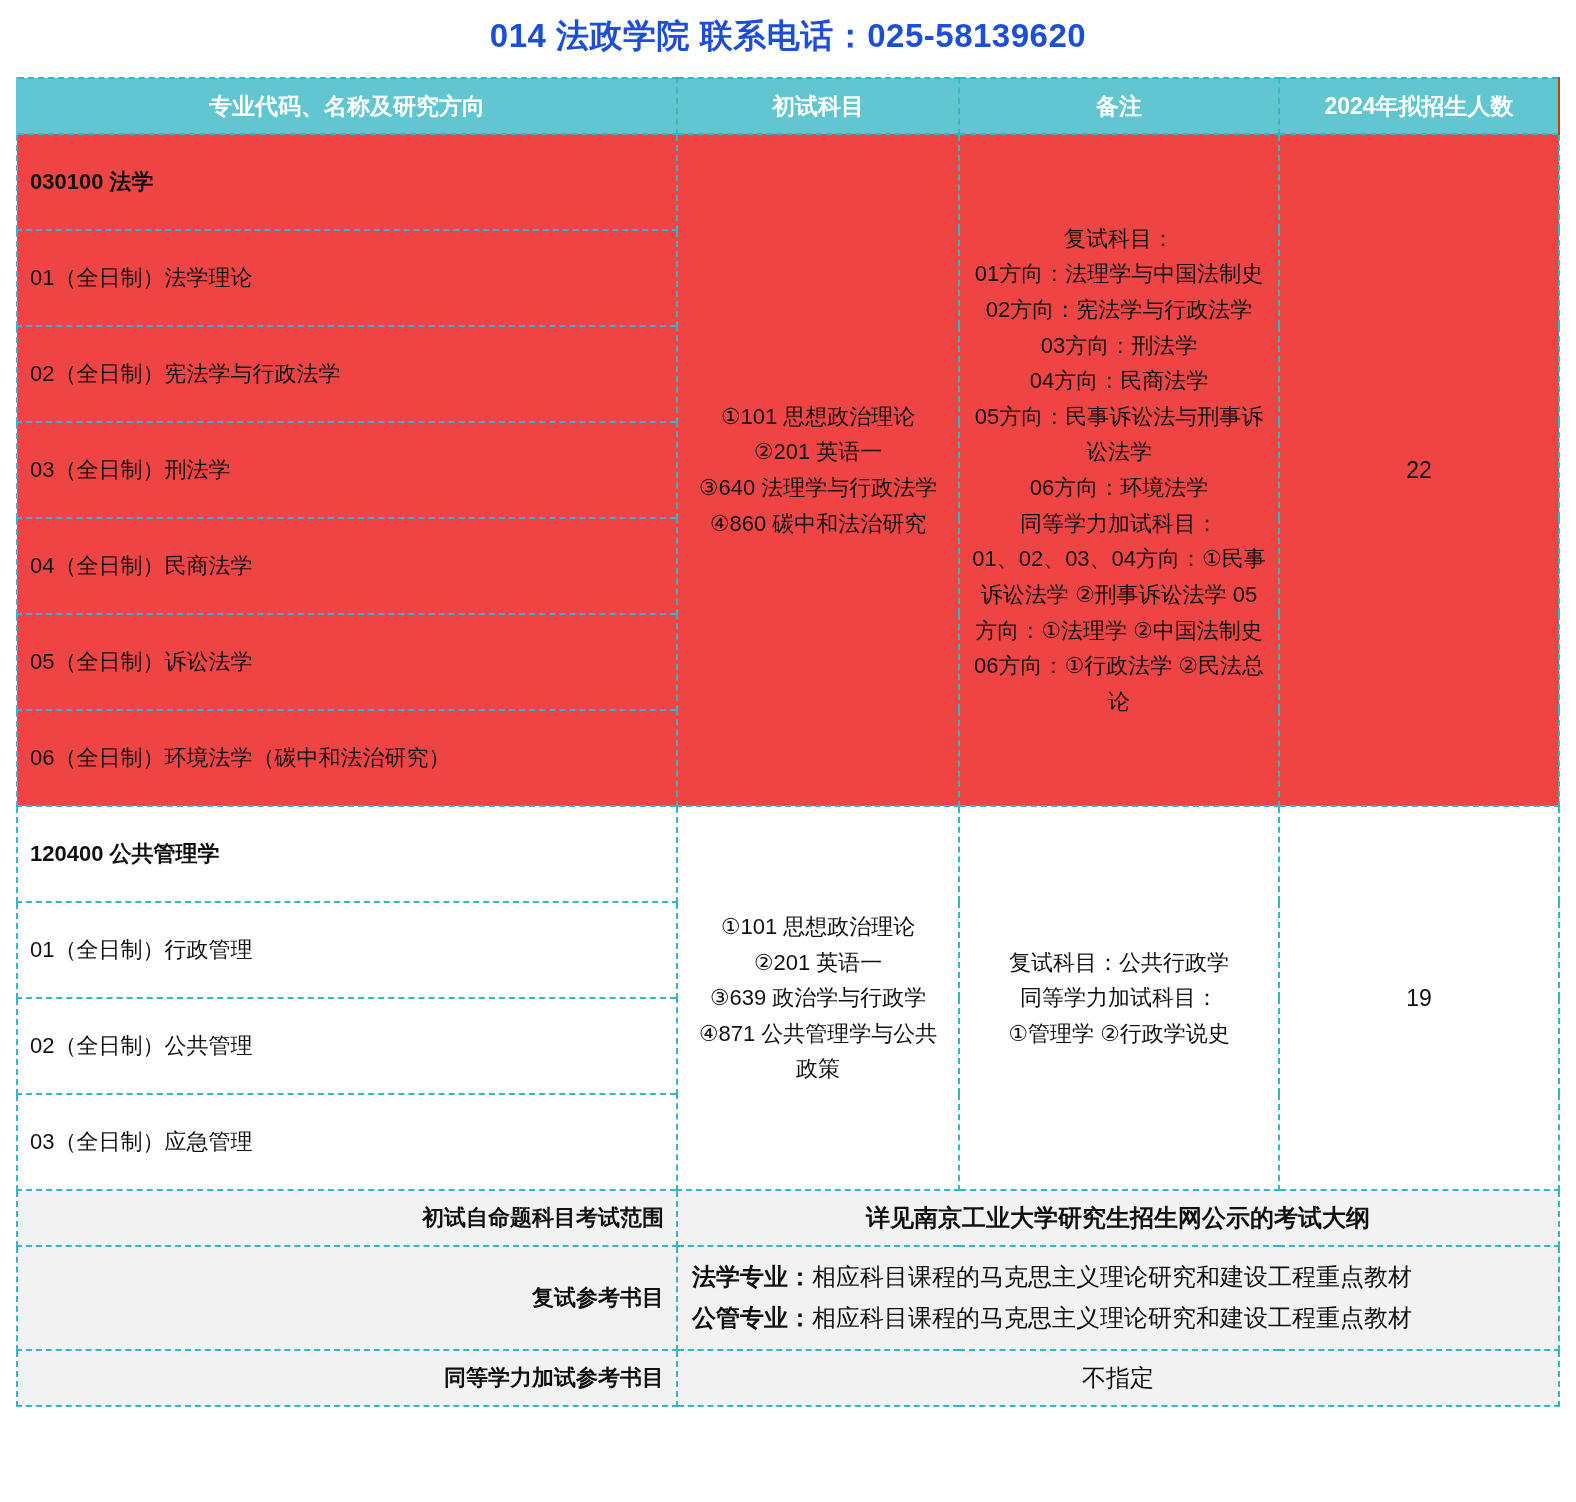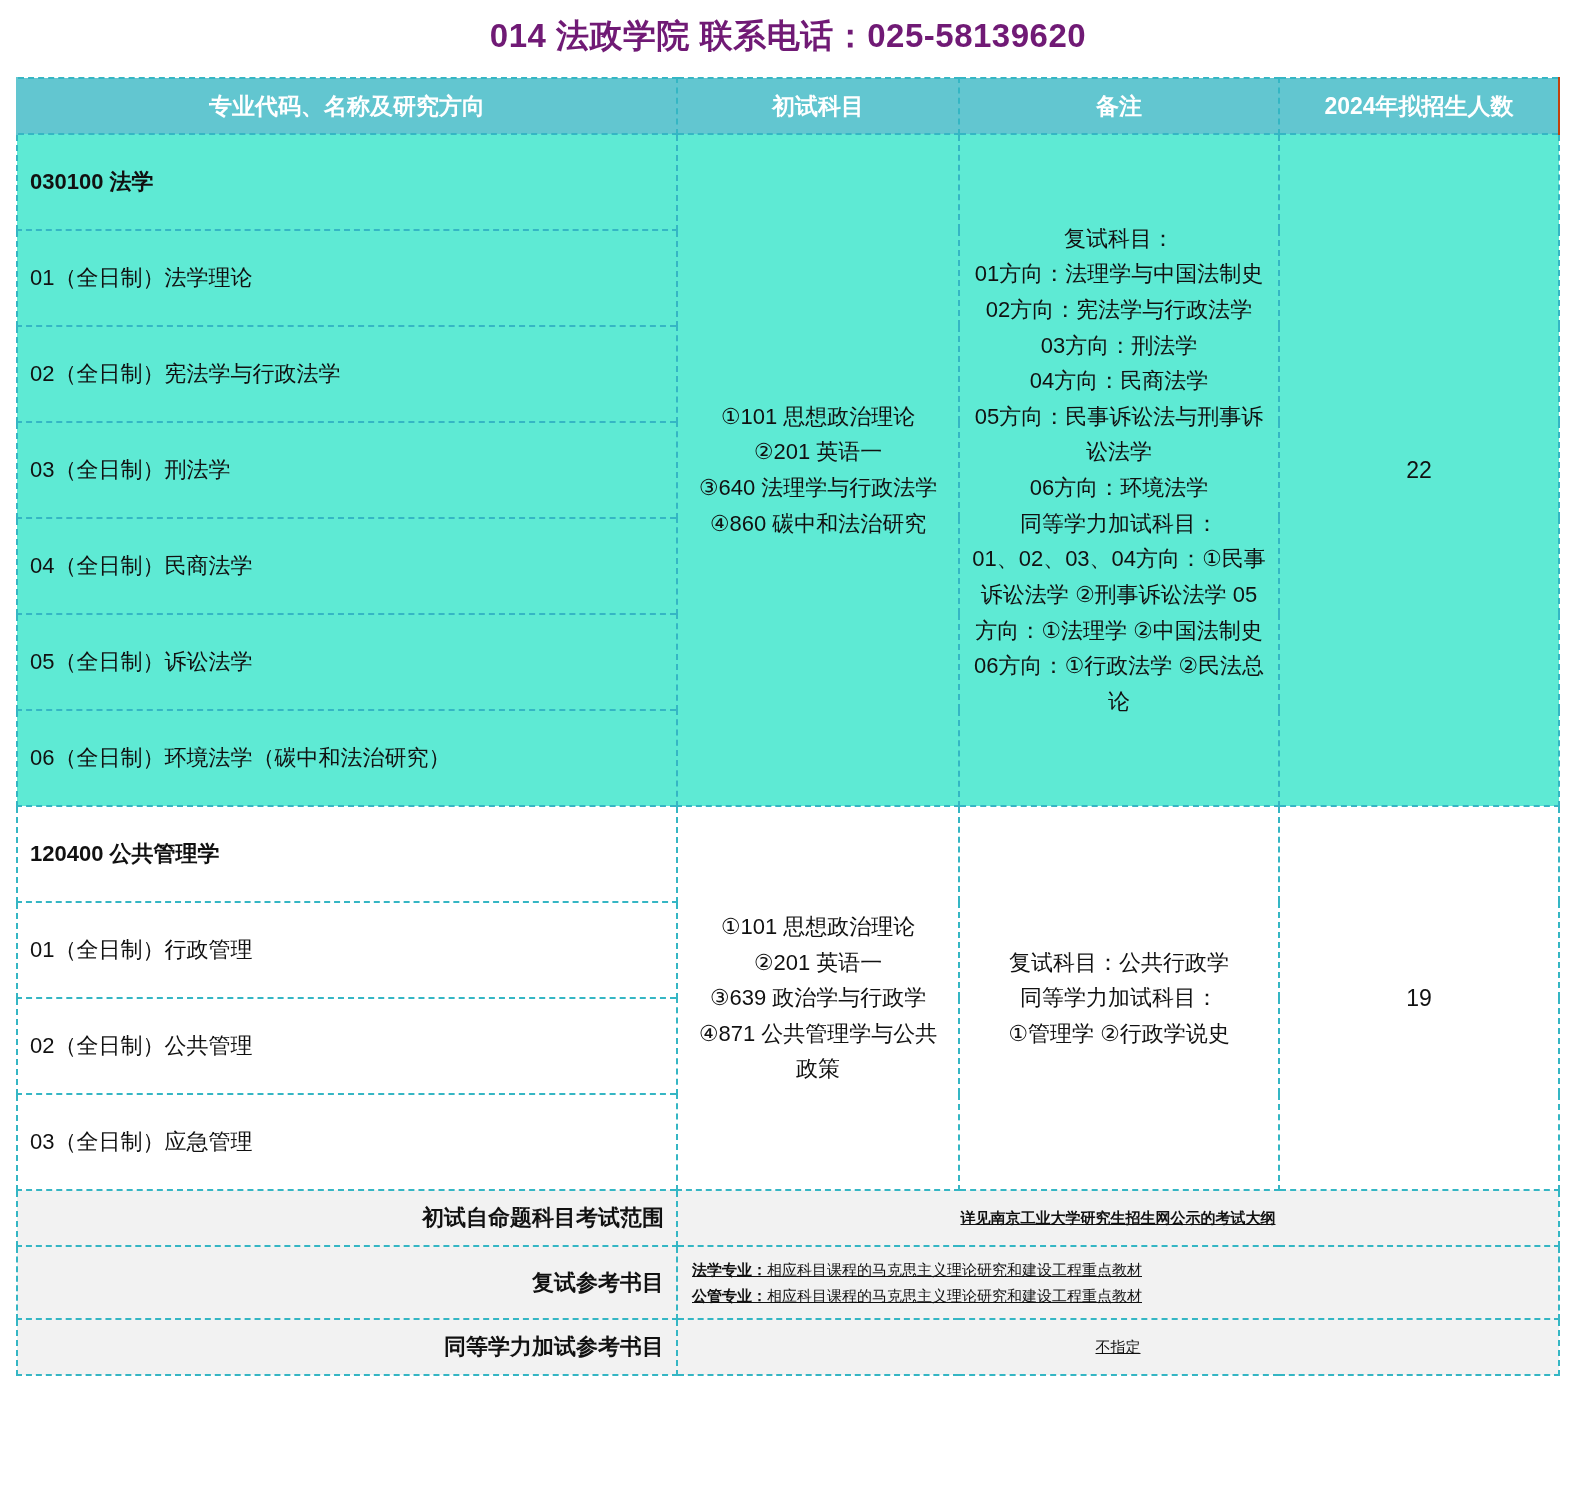--- a/index.html
+++ b/index.html
@@ -17,21 +17,21 @@
     width: 1576px;
     box-sizing: border-box;
     padding: 0;
   }
   .doc-title {
     text-align: center;
     font-size: 33px;
     font-weight: bold;
     letter-spacing: 0.5px;
     padding: 14px 0 18px 0;
-    color: #701a75;
+    color: #1d4ed8;
   }
   table.main {
     border-collapse: collapse;
     width: 1542px;
     margin: 0 auto;
     table-layout: fixed;
   }
   table.main td, table.main th {
     border: 2px dashed #35b6c4;
     vertical-align: middle;
@@ -59,21 +59,21 @@
 
   .dir-cell {
     font-size: 22px;
     height: 96px;
     text-align: left;
   }
   .dir-cell.major {
     font-weight: bold;
   }
   .shade {
-    background: #5eead4;
+    background: #ef4444;
   }
   .subject-cell, .note-cell {
     font-size: 22px;
     line-height: 1.62;
     text-align: center;
     vertical-align: middle;
   }
   .note-cell {
     line-height: 1.62;
   }
@@ -83,25 +83,24 @@
     vertical-align: middle;
   }
   .foot-label {
     font-size: 22px;
     font-weight: bold;
     text-align: right;
     background: #f2f2f2;
     height: 56px;
   }
   .foot-value {
-    font-size: 15px;
+    font-size: 24px;
     text-align: center;
     background: #f2f2f2;
     font-weight: bold;
-    text-decoration: underline;
   }
   .foot-value.books {
     text-align: left;
     font-weight: normal;
     line-height: 1.7;
     padding-left: 14px;
   }
   .foot-value.books b { font-weight: bold; }
   .foot-value.plain {
     font-weight: normal;

